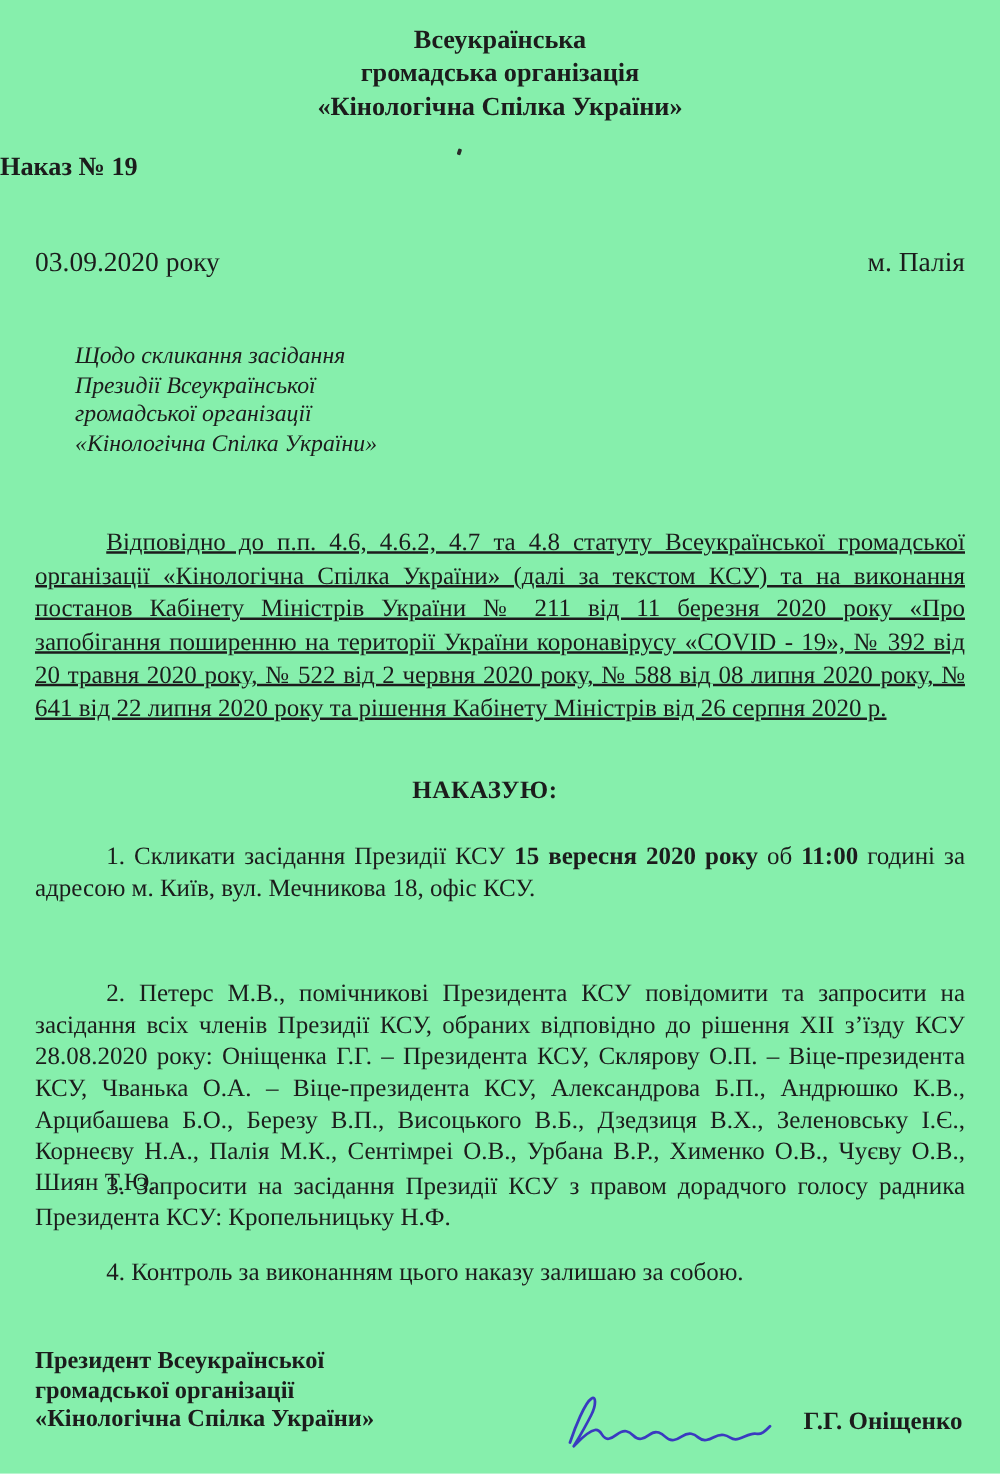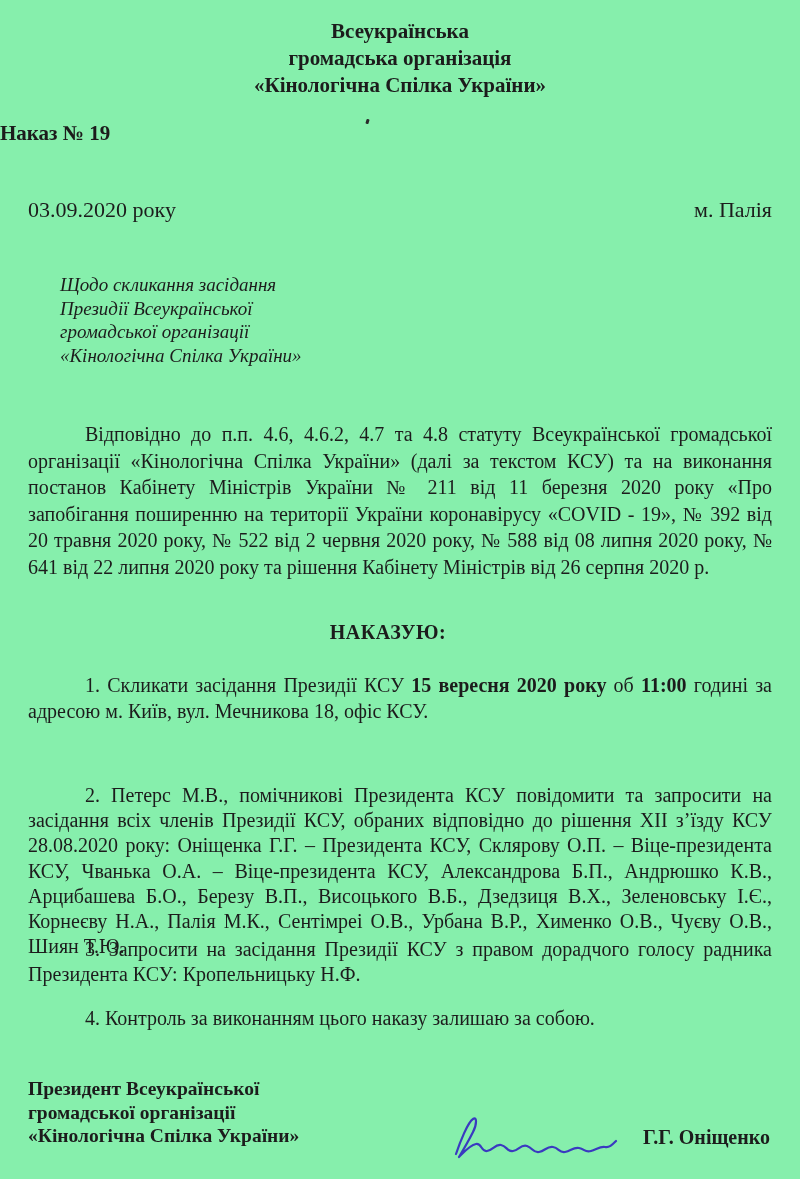--- a/index.html
+++ b/index.html
@@ -65,21 +65,21 @@
   }
   .body-par {
     position: absolute;
     left: 28px;
     width: 744px;
     margin: 0;
     font-size: 20px;
     text-align: justify;
     text-indent: 57px;
   }
-  .preamble  { top: 421px; line-height: 26.6px; }
+  .preamble  { top: 421px; line-height: 26.6px; text-decoration: underline; }
   .order-verb {
     position: absolute;
     top: 621px;
     left: 16px;
     right: 40px;
     text-align: center;
     font-weight: bold;
     font-size: 20px;
     letter-spacing: 0.5px;
   }

